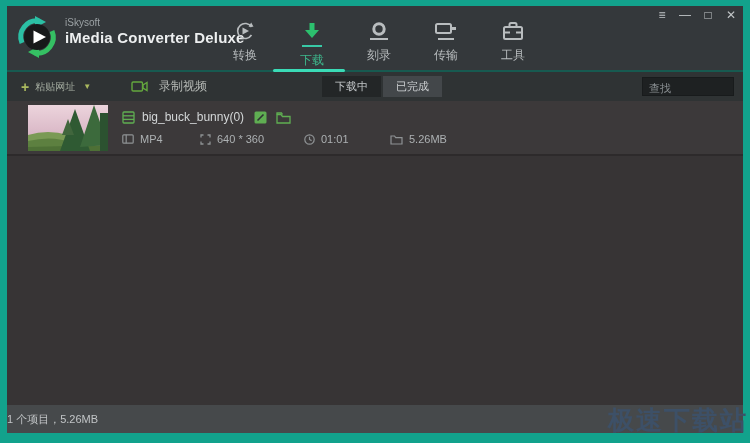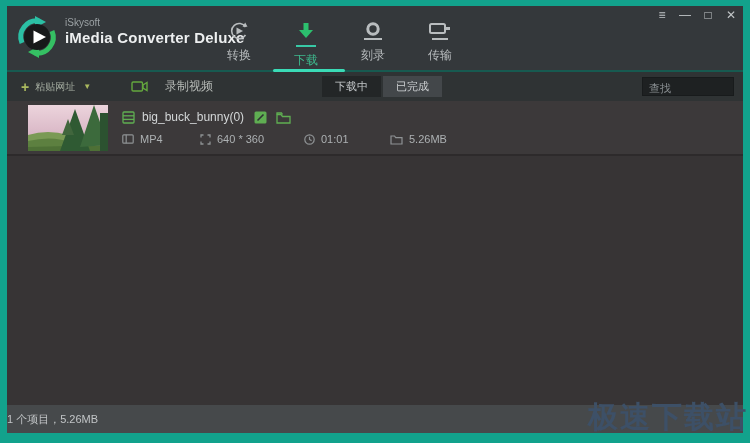--- a/index.html
+++ b/index.html
@@ -12,38 +12,38 @@
   
   .header { position:relative; height:64px; background:#34383b; }
   .logo { position:absolute; left:8px; top:9px; width:44px; height:44px; }
   .brand { position:absolute; left:58px; top:11px; line-height:1.15; }
   .brand-small { font-size:10px; color:#9ba1a4; }
   .brand-large { font-size:15px; font-weight:bold; color:#edeff0; letter-spacing:0.2px; }
 
   .win-controls { position:absolute; top:1px; right:6px; display:flex; gap:11px; color:#c2c6c8; font-size:12px; }
   .win-btn { cursor:pointer; width:12px; text-align:center; line-height:16px; }
 
-  .nav { position:absolute; left:204px; top:13px; display:flex; }
+  .nav { position:absolute; left:210px; top:13px; display:flex; }
   .nav-item { width:56px; margin-right:11px; display:flex; flex-direction:column; align-items:center; color:#b9bdbf; cursor:pointer; }
   .nav-icon { height:23px; display:flex; align-items:flex-end; justify-content:center; }
   .nav-label { font-size:12px; margin-top:5px; }
   .nav-item.active .nav-label { color:#3eba8e; }
   .dl-bar { width:20px; height:2px; background:#38c9a6; margin-top:3px; }
 
   
   .accent-line { position:relative; height:2px; background:#175a50; }
   .accent-line .indicator { position:absolute; left:266px; top:-1px; width:72px; height:3px; background:#3adbb6; border-radius:2px; }
 
   
   .toolbar { position:relative; height:29px; background:#2f3334; display:flex; align-items:center; }
   .paste-btn { margin-left:14px; display:flex; align-items:center; cursor:pointer; }
   .plus { color:#abba5f; font-size:14px; font-weight:bold; margin-right:6px; }
   .paste-label { color:#a2aa9e; font-size:10px; }
   .caret { color:#abba5f; font-size:8px; margin-left:8px; }
-  .record-btn { margin-left:40px; display:flex; align-items:center; gap:17px; color:#b6bab6; font-size:12px; cursor:pointer; }
+  .record-btn { margin-left:40px; display:flex; align-items:center; gap:11px; color:#b6bab6; font-size:12px; cursor:pointer; }
 
   .filter-tabs { position:absolute; left:315px; top:4px; display:flex; gap:2px; }
   .tab { height:21px; line-height:21px; padding:0 13px; font-size:11px; color:#c3c7c9; background:#232627; cursor:pointer; }
   .tab.selected { background:#43474a; color:#ced1d3; }
 
   .search-box { position:absolute; right:9px; top:5px; width:92px; height:19px; background:#1e2122; border:1px solid #181b1c; }
   .search-box input { width:100%; height:100%; background:transparent; border:none; outline:none; color:#c6cacc; font-size:11px; padding:0 6px; font-family:"Liberation Sans","DejaVu Sans",sans-serif; }
   .search-box input::placeholder { color:#8a8f92; }
 
   
@@ -55,21 +55,21 @@
   .file-title { color:#d3d6d7; font-size:12px; margin:0 10px 0 7px; }
   .file-actions { display:flex; align-items:center; gap:9px; }
   .file-meta-row { display:flex; align-items:center; margin-top:9px; color:#adb1b3; font-size:11px; }
   .meta { display:flex; align-items:center; gap:6px; }
   .m1 { width:78px; } .m2 { width:104px; } .m3 { width:86px;align-items:flex-end; }
   .icon-btn { cursor:pointer; display:flex; }
 
   
   .status-bar { position:absolute; bottom:0; left:0; right:0; height:28px; background:#46494b; display:flex; align-items:center; color:#c2c5c7; font-size:11px; }
 
-  .watermark { position:absolute; right:2px; bottom:5px; font-size:30px; font-weight:bold; color:#3d5067; letter-spacing:2px; z-index:5; pointer-events:none; }
+  .watermark { position:absolute; right:2px; bottom:5px; font-size:26px; font-weight:bold; color:#3d5067; letter-spacing:2px; z-index:5; pointer-events:none; }
 </style>
 </head>
 <body>
 
 <div class="window">
   <div class="inner">
 
     <div class="header">
       <svg class="logo" viewBox="0 0 44 44">
         <path d="M 7 28 A 16 16 0 0 1 24 6" stroke="#2bbfa4" stroke-width="5" fill="none"></path>
@@ -121,20 +121,31 @@
           <div class="nav-icon">
             <svg width="24" height="21" viewBox="0 0 24 21" fill="none" stroke="#b9bdbf">
               <rect x="2" y="3" width="15" height="9" rx="1.5" stroke-width="2"></rect>
               <line x1="17" y1="7.5" x2="22" y2="7.5" stroke-width="3"></line>
               <line x1="4" y1="18" x2="20" y2="18" stroke-width="2"></line>
             </svg>
           </div>
           <div class="nav-label">传输</div>
         </div>
 
+        <div class="nav-item">
+          <div class="nav-icon">
+            <svg width="22" height="21" viewBox="0 0 22 21" fill="none" stroke="#b9bdbf">
+              <path d="M 7.5 6 V 3.5 A 1.5 1.5 0 0 1 9 2 h 4 a 1.5 1.5 0 0 1 1.5 1.5 V 6" stroke-width="2"></path>
+              <rect x="2" y="6" width="18" height="12" rx="1.5" stroke-width="2"></rect>
+              <line x1="2" y1="11.5" x2="8" y2="11.5" stroke-width="2"></line>
+              <line x1="14" y1="11.5" x2="20" y2="11.5" stroke-width="2"></line>
+            </svg>
+          </div>
+          <div class="nav-label">工具</div>
+        </div>
       </div>
 
       <div class="win-controls">
         <div class="win-btn">≡</div>
         <div class="win-btn">—</div>
         <div class="win-btn">□</div>
         <div class="win-btn">✕</div>
       </div>
     </div>
 

